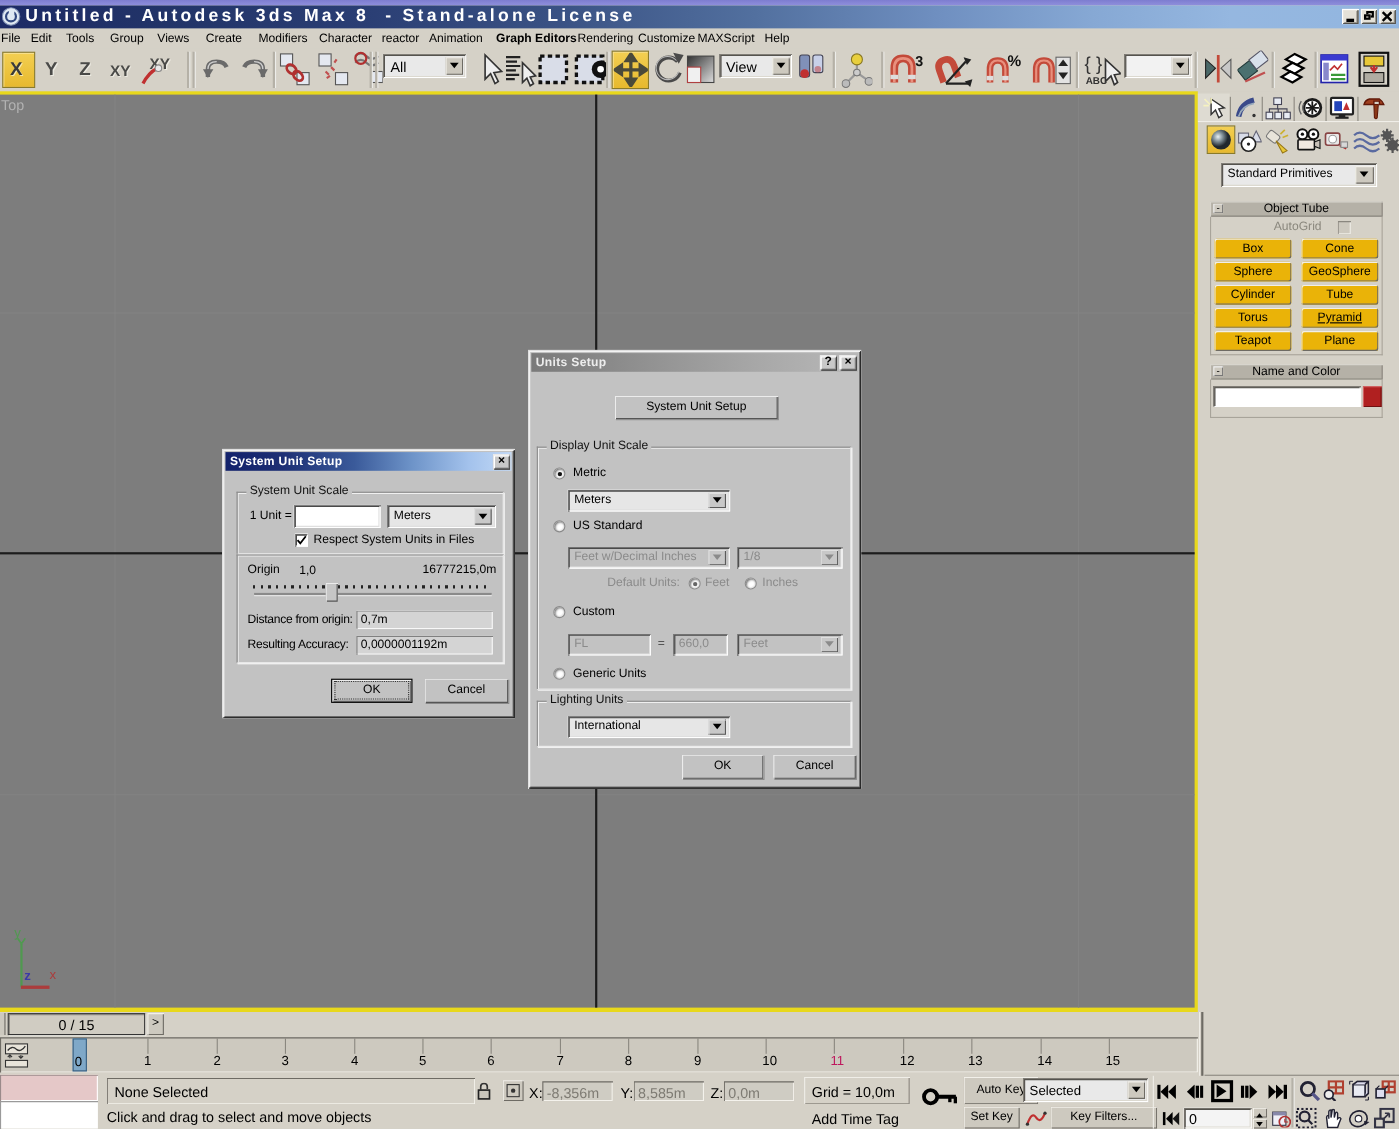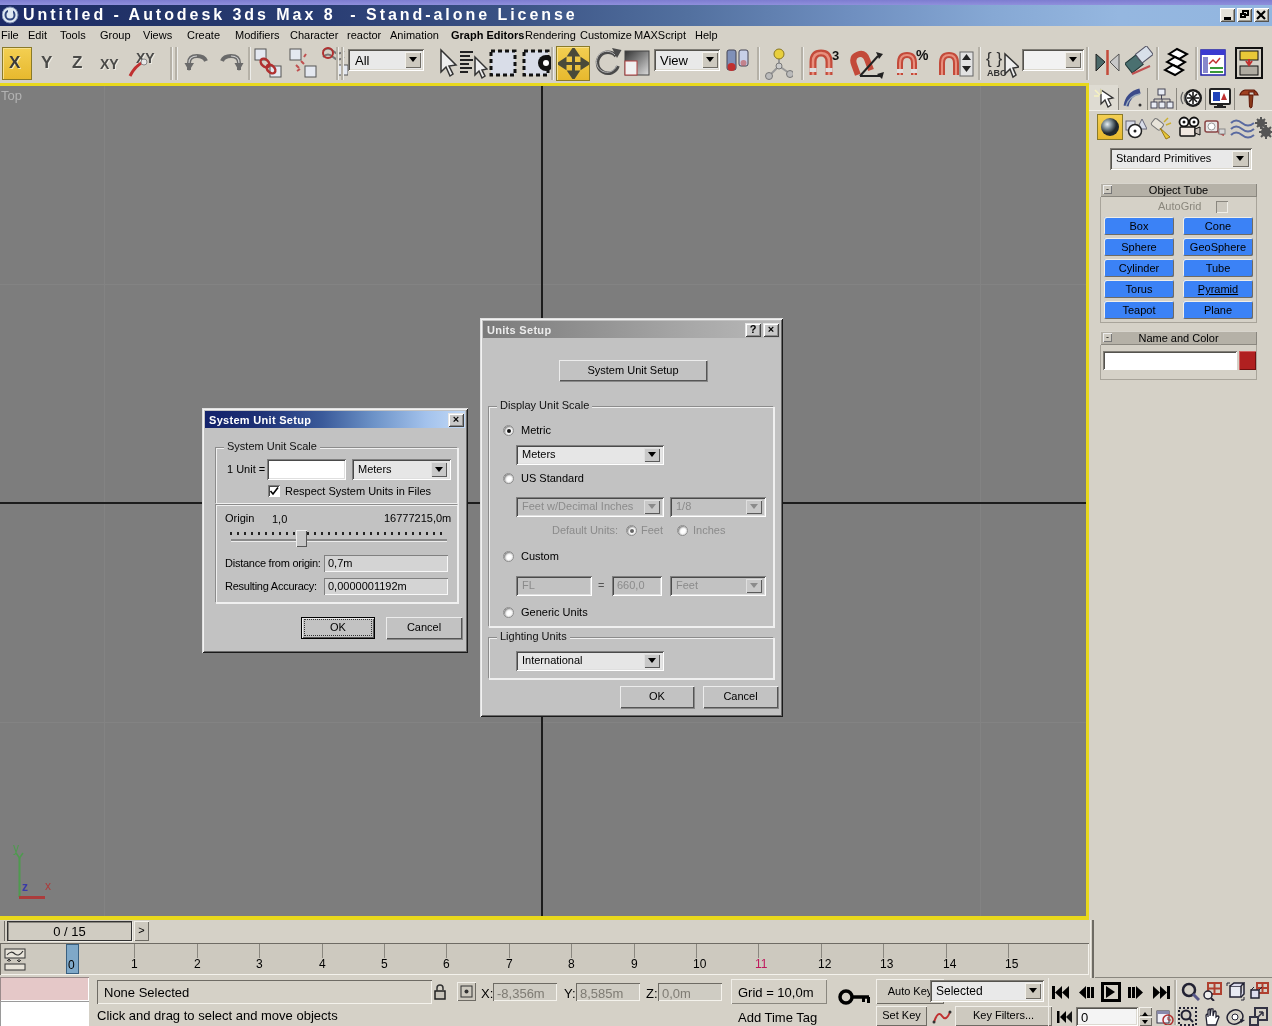--- a/index.html
+++ b/index.html
@@ -12,21 +12,21 @@
 .dsunk2{box-shadow:inset 1px 1px 0 #808080, inset -1px -1px 0 #fff, inset 2px 2px 0 #4a4a4a, inset -2px -2px 0 #dfdfdf;}
 .draised{box-shadow:inset 1px 1px 0 #dfdfdf, inset -1px -1px 0 #5a5a5a;}
 .draised2{box-shadow:inset 1px 1px 0 #e6e6e6, inset -1px -1px 0 #424242, inset 2px 2px 0 #fff, inset -2px -2px 0 #8e8e8e;}
 .t12{font-size:11px;color:#000;}
 .gb{border:1px solid;border-color:#8c8c8c #f0f0f0 #f0f0f0 #8c8c8c;
   box-shadow:inset 1px 1px 0 #f0f0f0, 1px 1px 0 #f0f0f0;}
 .gblabel{position:absolute;top:-7px;left:8px;background:#c2c2c2;padding:0 3px;font-size:11px;color:#111;line-height:13px;}
 .radio{position:absolute;width:11px;height:11px;border-radius:50%;
   background:#fff;box-shadow:inset 1px 1px 2px #777, inset -1px -1px 1px #eee;border:1px solid #8a8a8a;}
 .radio .dot{position:absolute;left:3px;top:3px;width:4px;height:4px;border-radius:50%;background:#111;}
-.otbtn{position:absolute;width:70px;height:18px;background:#3b82f6;
+.otbtn{position:absolute;width:70px;height:18px;background:#eab308;
   box-shadow:inset 1px 1px 0 #f0eee8, inset -1px -1px 0 #6e6b64;
   font-size:11px;text-align:center;line-height:18px;color:#000;border-radius:2px;}
 .sep{position:absolute;width:2px;background:#b5b1a7;box-shadow:1px 0 0 #ededea;}
 </style></head>
 <body>
 
 <div class="abs" style="left:0;top:0;width:1272px;height:5px;background:linear-gradient(180deg,#7d7dd0,#8f8fdc);"></div>
 <div class="abs" style="left:0;top:5px;width:1272px;height:21px;
  background:linear-gradient(90deg,#1c2a66 0%,#223468 12%,#2a3e74 26%,#3a5284 40%,#52709f 54%,#6f8fc0 67%,#86a8d4 78%,#95b7e0 88%,#92b6e0 100%);"></div>
 <div class="abs" style="left:2px;top:6px;width:18px;height:18px;">

